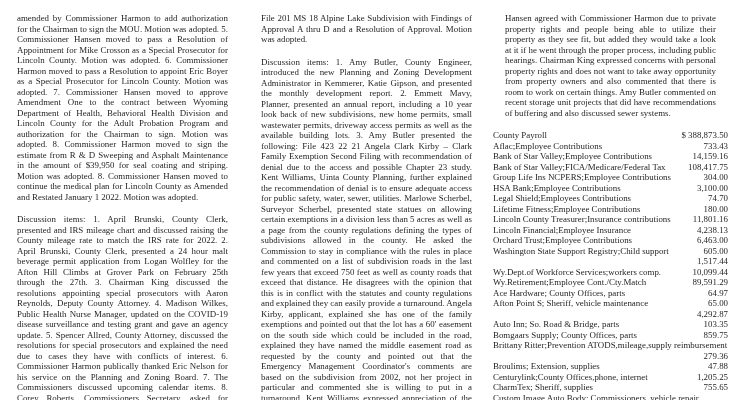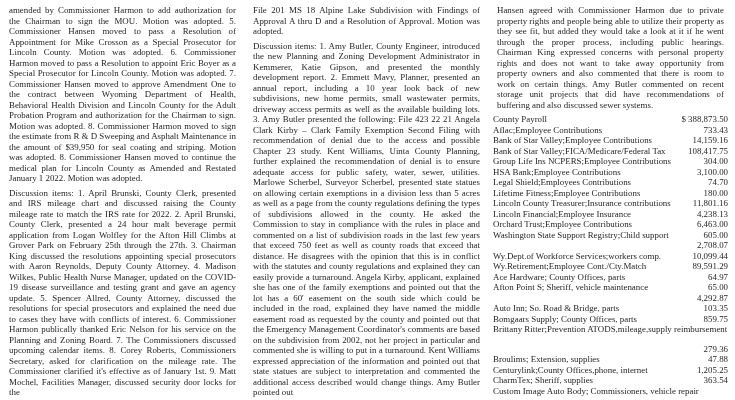--- a/index.html
+++ b/index.html
@@ -3,22 +3,22 @@
 <meta charset="utf-8">
 <style>
   html, body { margin:0; padding:0; background:#e8e8e8; }
   .page {
     width:735px; height:400px; background:#ffffff; overflow:hidden;
     font-family:"Liberation Serif", "DejaVu Serif", serif;
     color:#1f1f1f; box-sizing:border-box;
   }
   .columns { display:flex; gap:9px; padding:1px 5px 0 5px; }
   .column { width:235px; flex:0 0 235px; font-size:8.9px; line-height:10.5px; text-align:justify; }
-  p.para { margin:4px; padding:0; }
-  .ledger-row { display:flex; flex-wrap:wrap; align-items:flex-end;gap:9px; }
+  p.para { margin:12px; padding:0; }
+  .ledger-row { display:flex; flex-wrap:wrap; align-items:flex-end; }
   .ledger-name { flex:1 1 auto; min-width:0; text-align:left; }
   .ledger-amount { text-align:left; white-space:nowrap; padding-left:6px; margin-left:auto; }
 </style>
 </head>
 <body>
 
 <div class="page">
   <div class="columns" id="columns">
       <div class="column">
         <p class="para">amended by Commissioner Harmon to add authorization for the Chairman to sign the MOU.  Motion was adopted. 5.  Commissioner Hansen moved to pass a Resolution of Appointment for Mike Crosson as a Special Prosecutor for Lincoln County.  Motion was adopted.  6.  Commissioner Harmon moved to pass a Resolution to appoint Eric Boyer as a Special Prosecutor for Lincoln County.  Motion was adopted.  7.  Commissioner Hansen moved to approve Amendment One to the contract between Wyoming Department of Health, Behavioral Health Division and Lincoln County for the Adult Probation Program and authorization for the Chairman to sign. Motion was adopted. 8.  Commissioner Harmon moved to sign the estimate from R &amp; D Sweeping and Asphalt Maintenance in the amount of $39,950 for seal coating and striping.  Motion was adopted. 8.  Commissioner Hansen moved to continue the medical plan for Lincoln County as Amended and Restated January 1 2022.  Motion was adopted.</p>
@@ -72,21 +72,21 @@
   </div>
         <div class="ledger-row">
     <span class="ledger-name">Orchard Trust;Employee Contributions</span>
     <span class="ledger-amount">6,463.00</span>
   </div>
         <div class="ledger-row">
     <span class="ledger-name">Washington State Support Registry;Child support</span>
     <span class="ledger-amount">605.00</span>
   </div>
         <div class="ledger-row">
-    <span class="ledger-amount">2,708.07</span>
+    <span class="ledger-amount">1,517.44</span>
   </div>
         <div class="ledger-row">
     <span class="ledger-name">Wy.Dept.of Workforce Services;workers comp.</span>
     <span class="ledger-amount">10,099.44</span>
   </div>
         <div class="ledger-row">
     <span class="ledger-name">Wy.Retirement;Employee Cont./Cty.Match</span>
     <span class="ledger-amount">89,591.29</span>
   </div>
         <div class="ledger-row">
@@ -115,21 +115,21 @@
         <div class="ledger-row">
     <span class="ledger-name">Broulims; Extension, supplies</span>
     <span class="ledger-amount">47.88</span>
   </div>
         <div class="ledger-row">
     <span class="ledger-name">Centurylink;County Offices,phone, internet</span>
     <span class="ledger-amount">1,205.25</span>
   </div>
         <div class="ledger-row">
     <span class="ledger-name">CharmTex; Sheriff, supplies</span>
-    <span class="ledger-amount">363.54</span>
+    <span class="ledger-amount">755.65</span>
   </div>
         <div class="ledger-row">
     <span class="ledger-name">Custom Image Auto Body; Commissioners, vehicle repair</span>
     <span class="ledger-amount"></span>
   </div>
       </div>
     </div>
 </div>
 
 </body></html>

